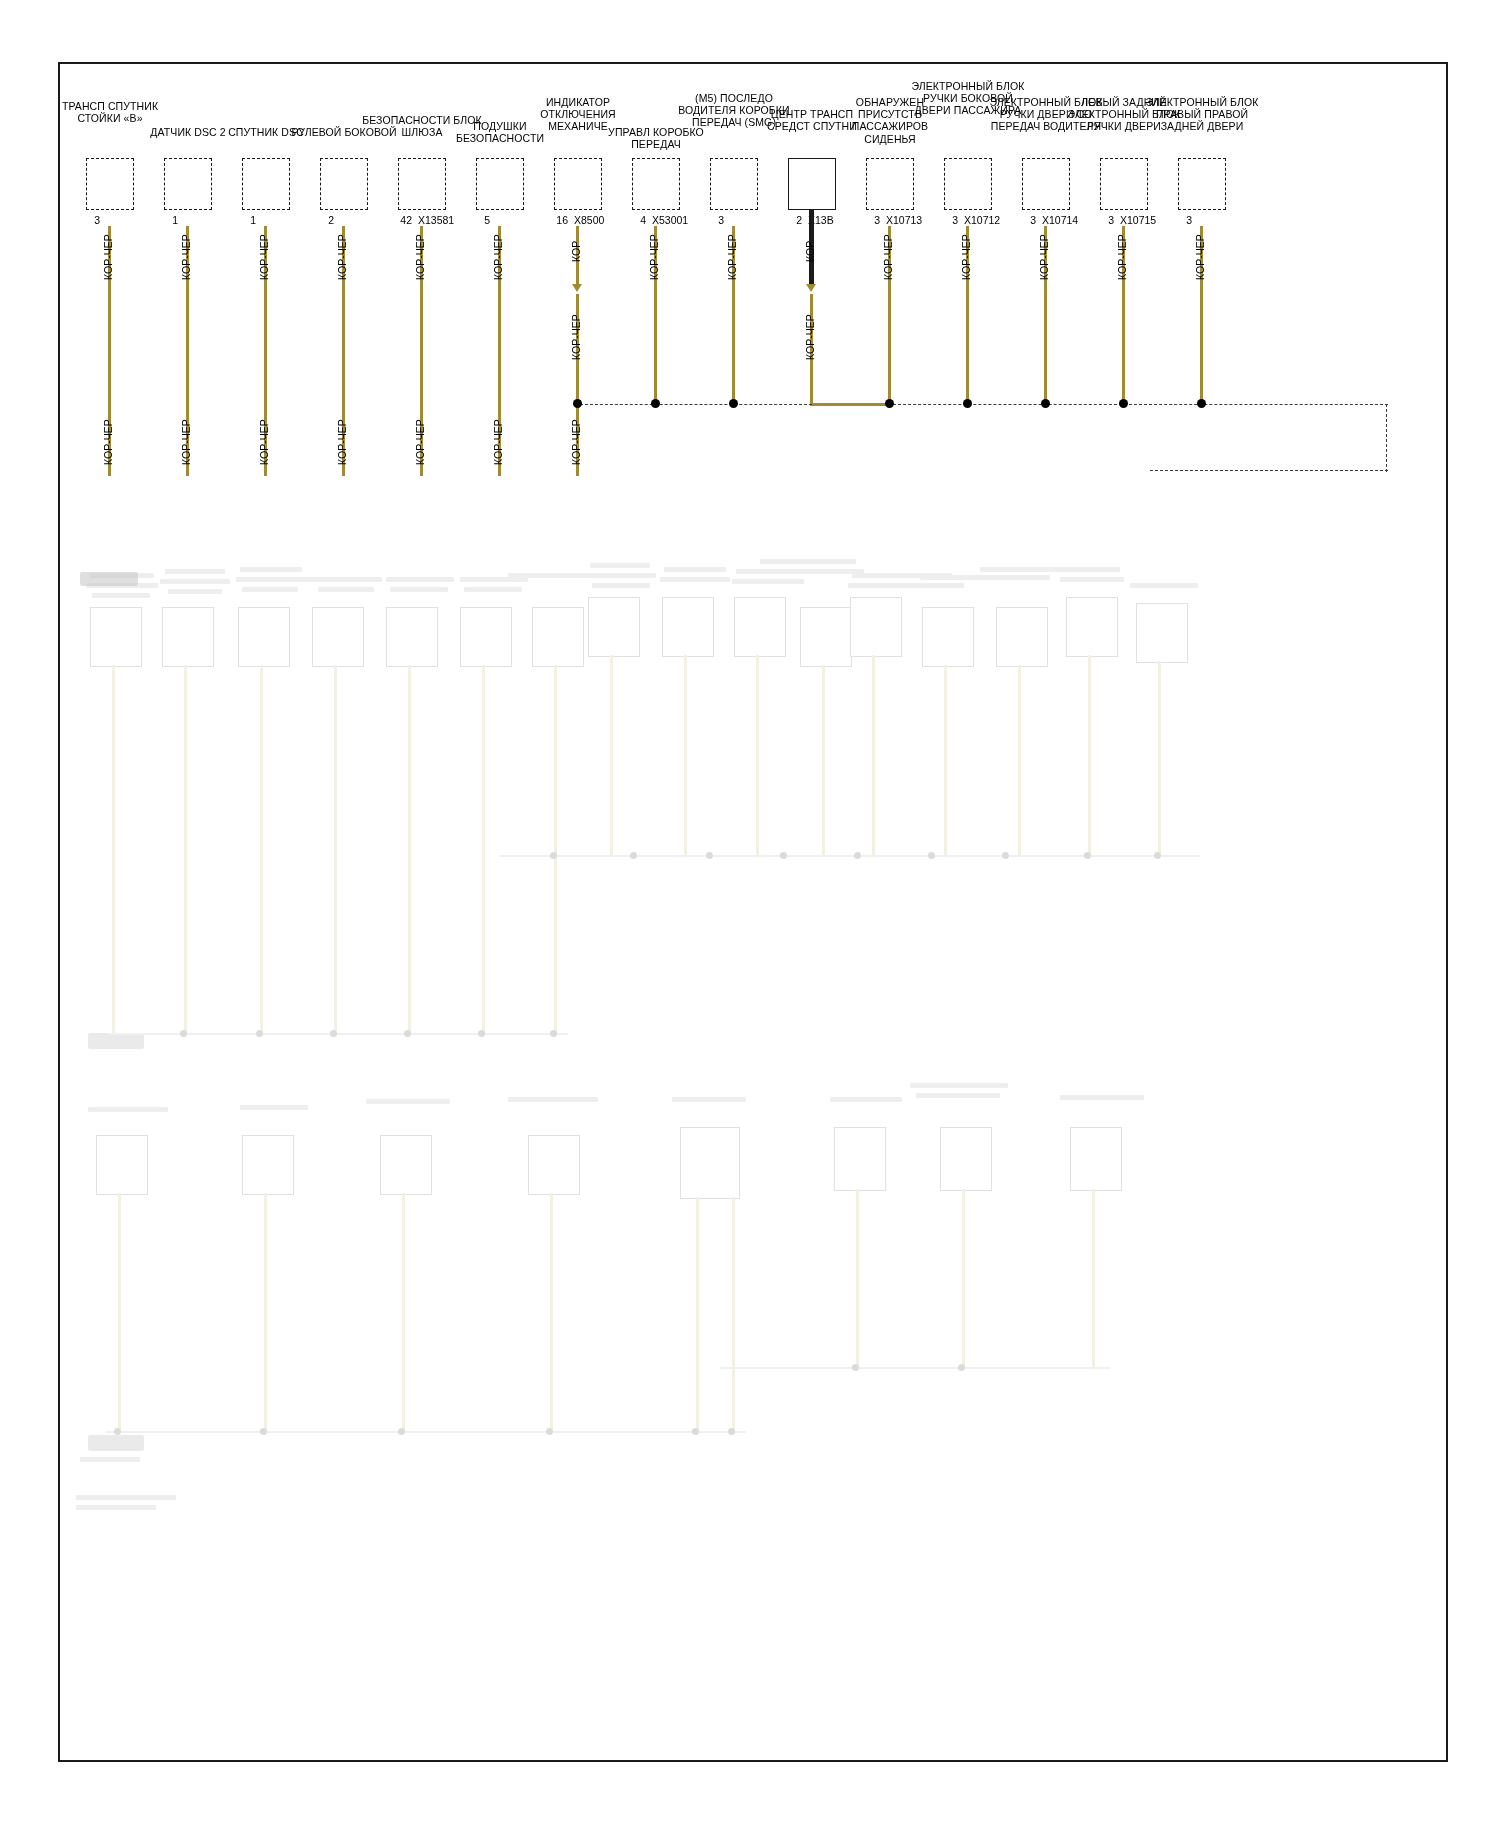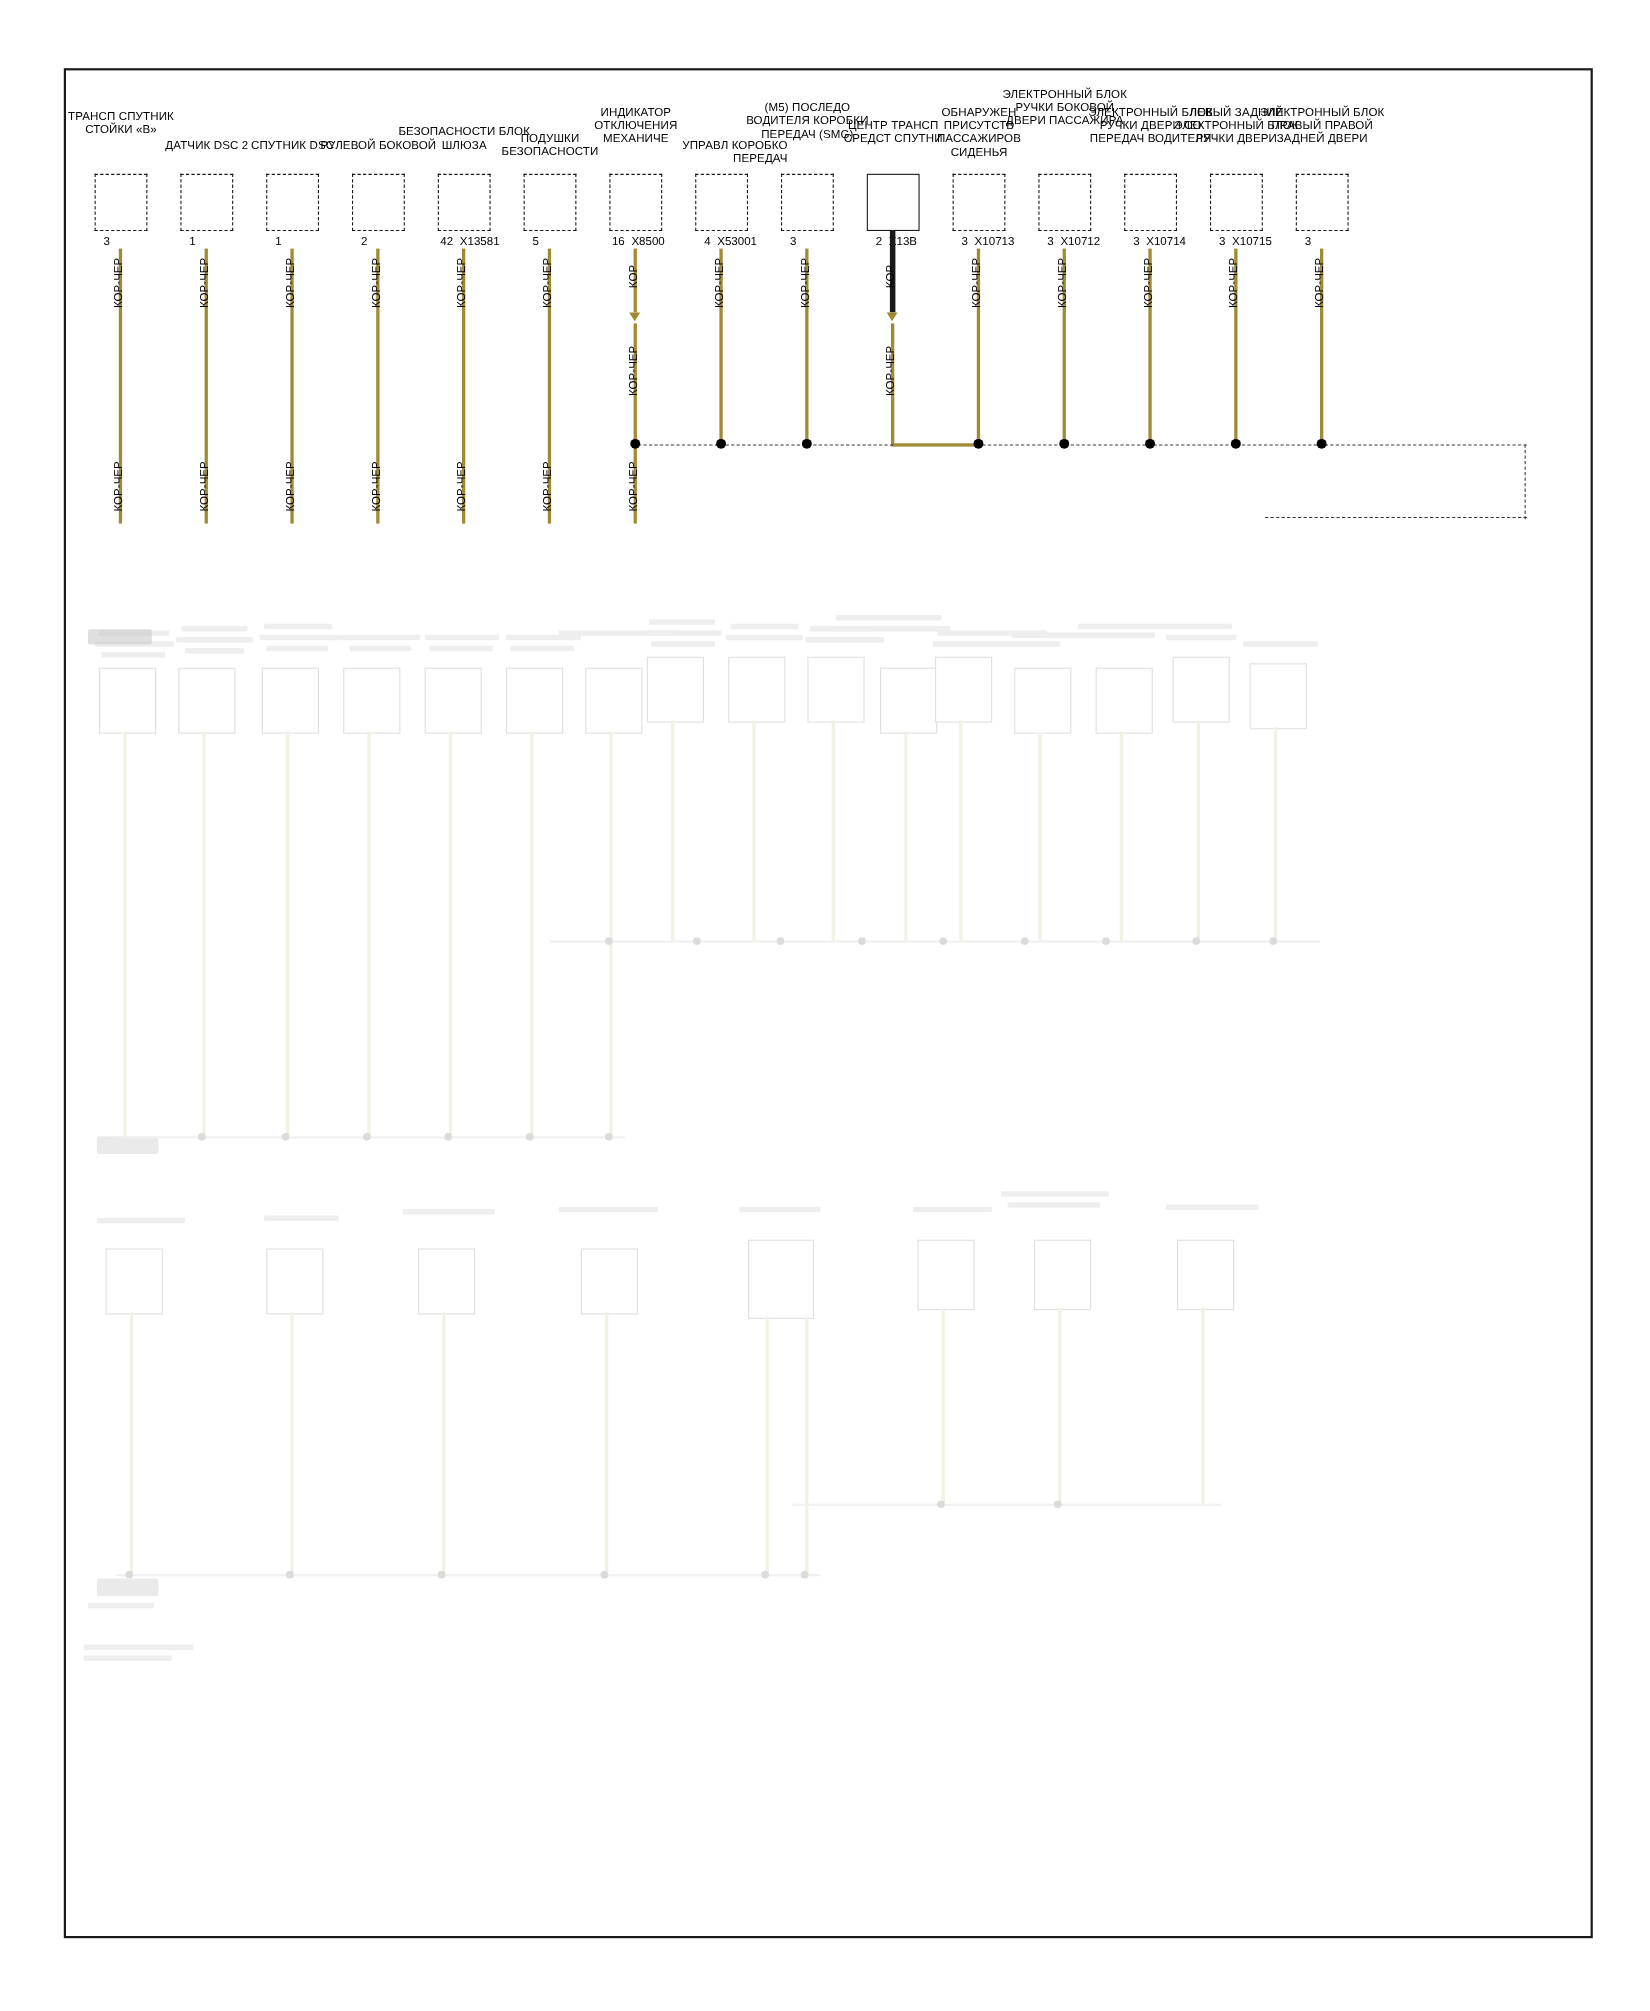--- a/index.html
+++ b/index.html
@@ -243,21 +243,21 @@
     <div class="conn-code" style="top:214px; left:56px;">X8500</div>
     <div class="wire" style="left:58px; top:226px; height:58px;"></div>
     <div class="arrow-down" style="left:54px; top:284px;"></div>
     <div class="wire" style="left:58px; top:294px; height:182px;"></div>
     <div class="wire-label" style="left:52px; top:262px;">КОР</div>
     <div class="wire-label" style="left:52px; top:360px;">КОР-ЧЕР</div>
     <div class="wire-label" style="left:52px; top:465px;">КОР-ЧЕР</div>
   </div>
 
   <div class="col" style="left:596px;">
-    <div class="title" style="top:126px;text-align:right;">УПРАВЛ КОРОБКО ПЕРЕДАЧ</div>
+    <div class="title" style="top:126px;">УПРАВЛ КОРОБКО ПЕРЕДАЧ</div>
     <div class="conn" style="top:158px;"></div>
     <div class="pin-num" style="top:214px; left:30px; width:20px;">4</div>
     <div class="conn-code" style="top:214px; left:56px;">X53001</div>
     <div class="wire" style="left:58px; top:226px; height:178px;"></div>
     <div class="wire-label" style="left:52px; top:280px;">КОР-ЧЕР</div>
   </div>
 
   <div class="col" style="left:674px;">
     <div class="title" style="top:92px;">(M5) ПОСЛЕДО ВОДИТЕЛЯ КОРОБКИ ПЕРЕДАЧ (SMG)</div>
     <div class="conn" style="top:158px;"></div>

